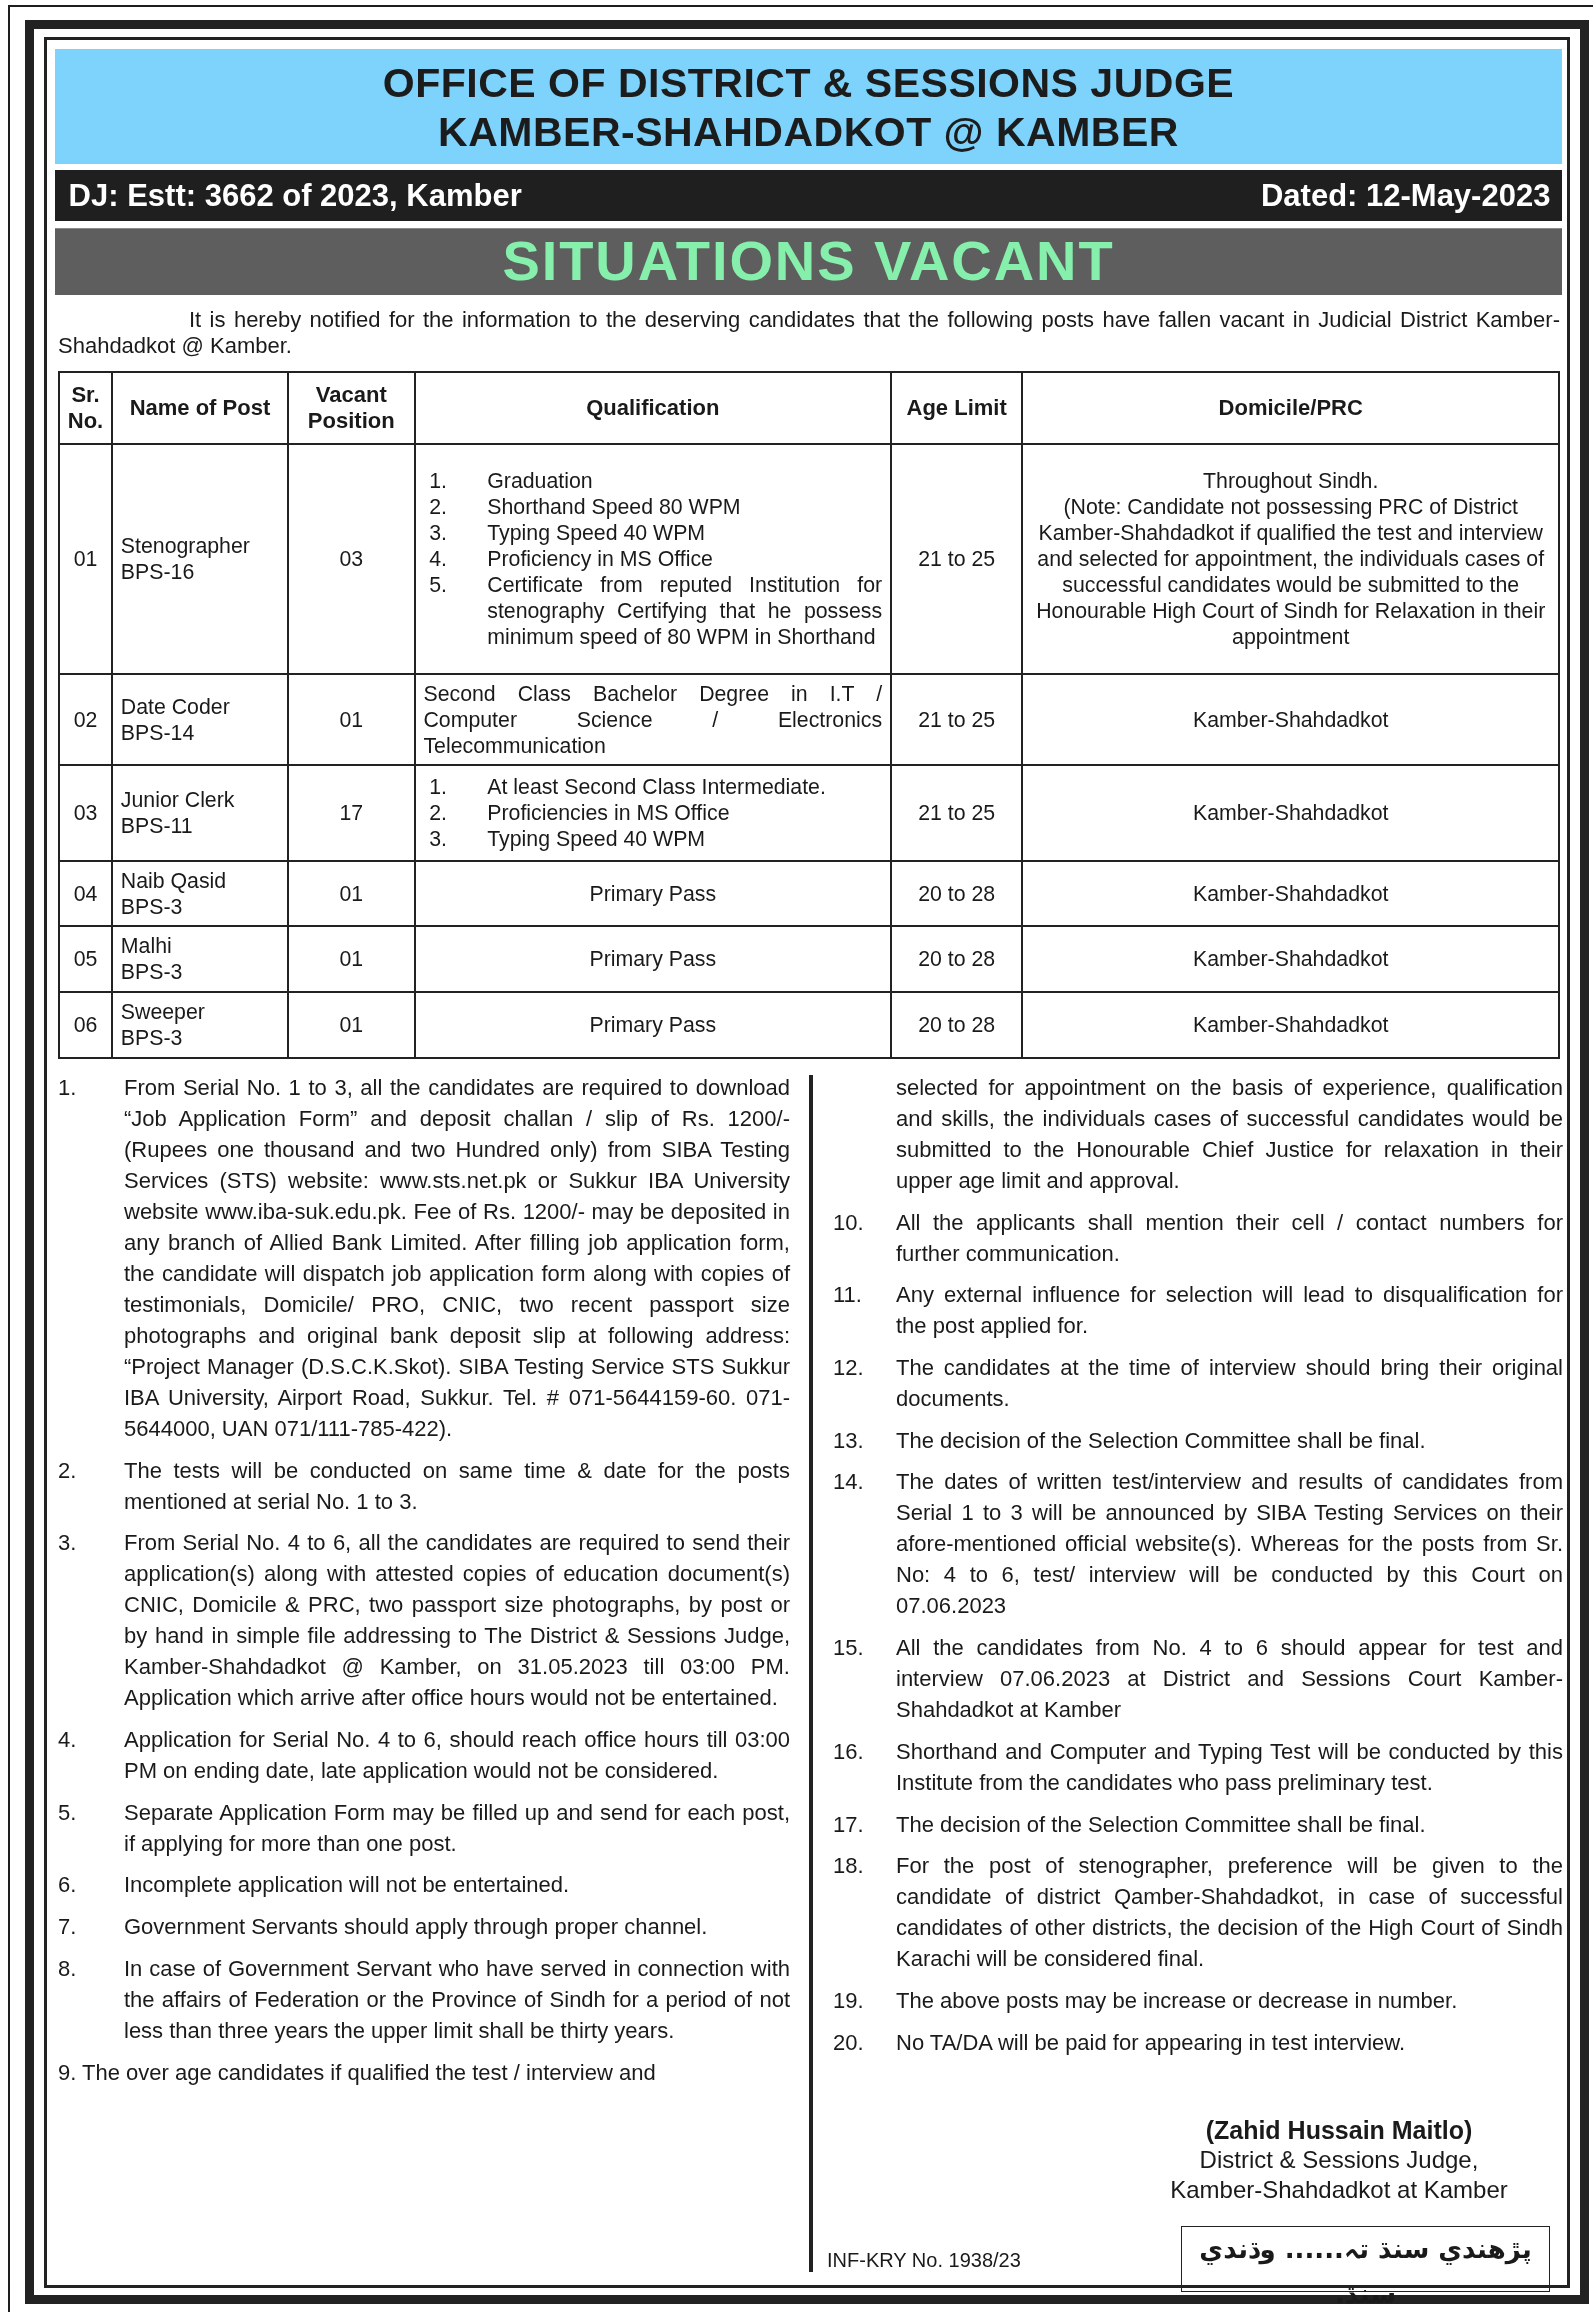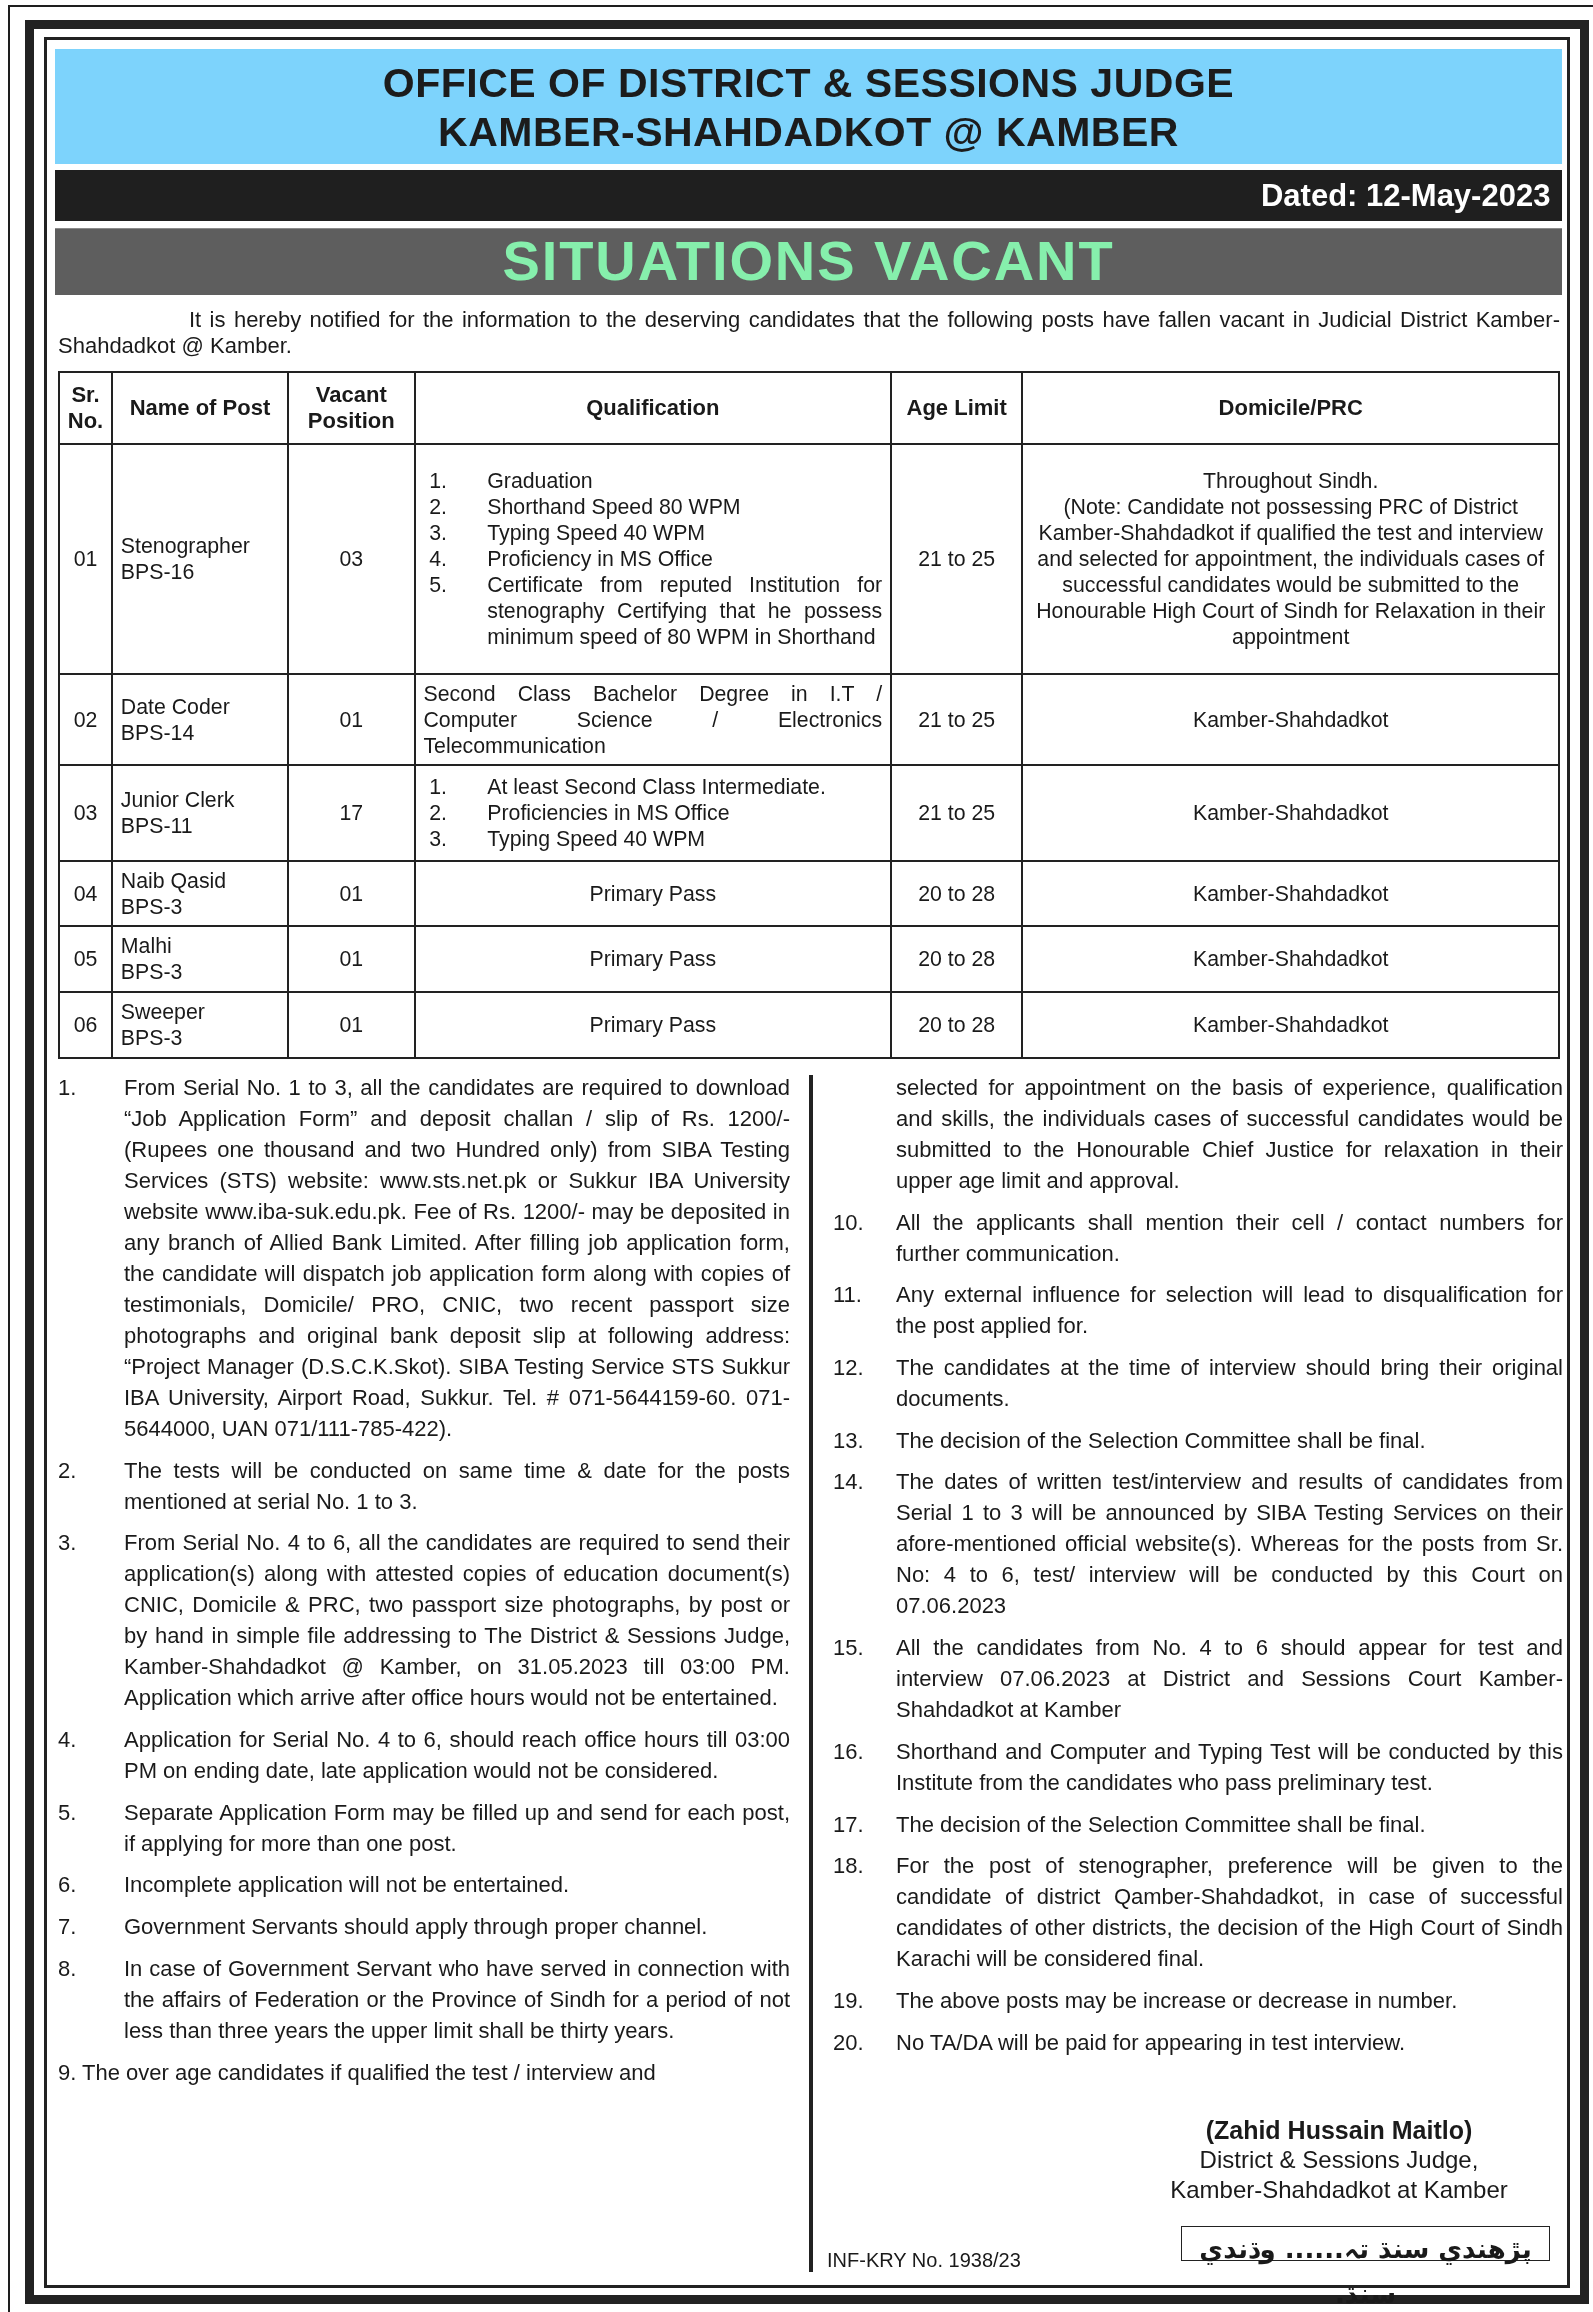--- a/index.html
+++ b/index.html
@@ -47,35 +47,36 @@
   #notes-right { left: 833px; top: 1072px; width: 730px; }
   #notes-right .note .n { width: 63px; }
   #col-divider { left: 809px; top: 1075px; width: 3.9px; height: 1197px; background: #222; }
   .note9 { text-align: justify; }
   .cont { padding-left: 63px; text-align: justify; margin-bottom: 10.7px; }
 
   
   #signature { left: 1116px; top: 2115px; width: 446px; text-align: center; font-size: 24px; line-height: 30px; }
   #signature .name { font-weight: bold; font-size: 25px; }
   #inf-no { left: 827px; top: 2249px; font-size: 20px; }
-  #sindhi-box { left: 1181px; top: 2226px; width: 369px; height: 35px; border: 1.9px solid #222; box-sizing: border-box;
+  #sindhi-box { left: 1181px; top: 2226px; width: 369px; height: 66px; border: 1.9px solid #222; box-sizing: border-box;
                 text-align: center; font-size: 26px; font-weight: bold; line-height: 45px; direction: rtl; font-family: "DejaVu Sans", sans-serif; }
 </style>
 </head>
 <body>
 
 <div id="frame-outer" class="abs"></div>
 <div id="frame-thick" class="abs"></div>
 <div id="frame-inner" class="abs"></div>
 
 <div id="title-box" class="abs">
   <div class="t1">OFFICE OF DISTRICT &amp; SESSIONS JUDGE</div>
   <div class="t2">KAMBER-SHAHDADKOT @ KAMBER</div>
 </div>
 <div id="ref-bar" class="abs">
+  <span class="left">DJ: Estt: 3662 of 2023, Kamber</span>
   <span class="right">Dated: 12-May-2023</span>
 </div>
 <div id="sv-band" class="abs">SITUATIONS VACANT</div>
 
 <div id="intro" class="abs"><span class="indent"></span><span>It is hereby notified for the information to the deserving candidates that the following posts have fallen vacant in Judicial District Kamber-Shahdadkot @ Kamber.</span></div>
 
 <table id="vacancy-table" class="abs">
   <colgroup>
     <col style="width:50px">
       <col style="width:176px">

